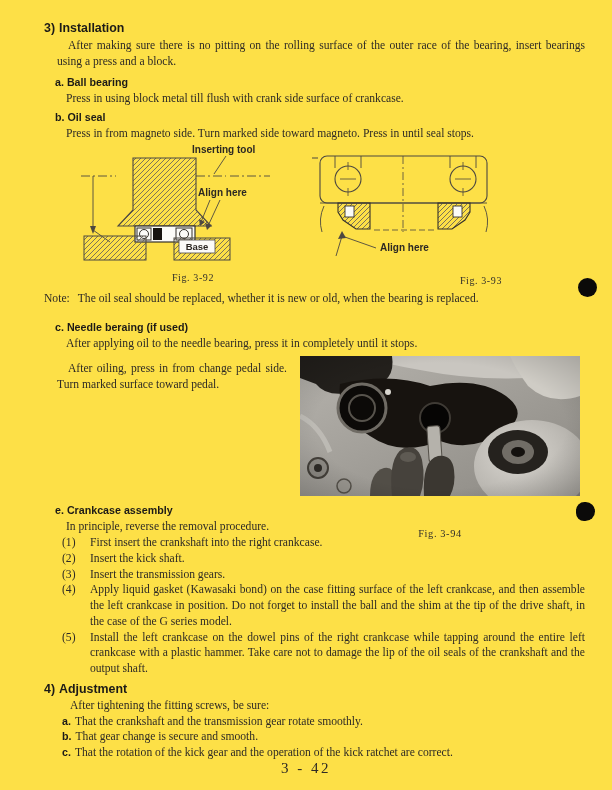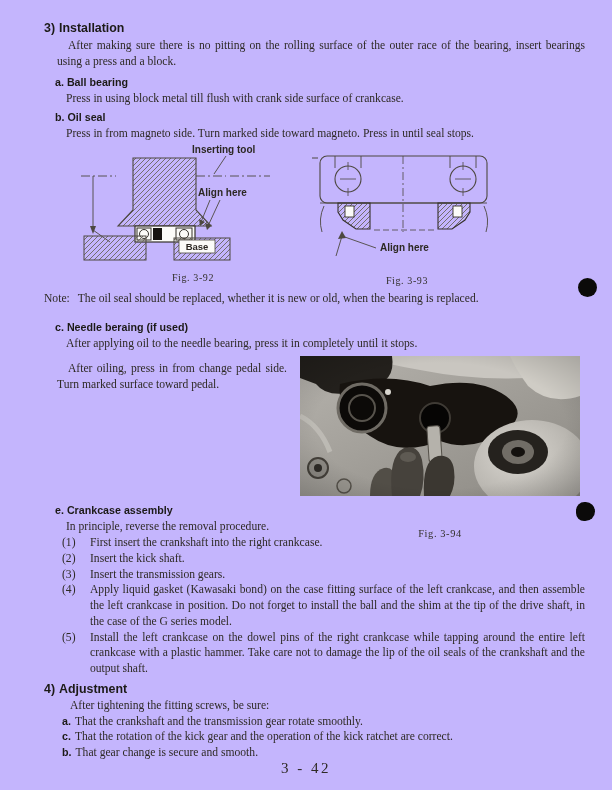--- a/index.html
+++ b/index.html
@@ -1,18 +1,18 @@
 <!DOCTYPE html>
 <html><head>
 <meta charset="utf-8">
 <style>
   html,body{margin:0;padding:0;}
   body{width:612px;height:790px;background:#e8e8e6;}
   .page{
-    position:relative;width:612px;height:790px;background:#c4b5fd;
+    position:relative;width:612px;height:790px;background:#fde047;
     font-family:"Liberation Serif",serif;color:#2e2a25;
     font-size:11.6px;line-height:15.9px;overflow:hidden;
   }
   .content{padding:21px 27px 0 44px;}
   .h-main{font-family:"Liberation Sans",sans-serif;font-weight:bold;font-size:12.4px;line-height:15px;color:#1c1a17;}
   .h-main .num{margin-right:4px;}
   .h-sub{font-family:"Liberation Sans",sans-serif;font-weight:bold;font-size:10.7px;line-height:15px;color:#1c1a17;margin-left:11px;}
   .para{text-align:justify;margin:0;}
   .intro{margin:2px 0 0 13px;text-indent:11px;}
   .sub-text{margin:1px 0 0 22px;}
@@ -117,21 +117,21 @@
 
           <polygon points="26,59 58,59 58,85 44,85 31,76 26,68" fill="url(#hatch)" stroke="#35312b" stroke-width="1.1"></polygon>
           <rect x="33" y="62" width="9" height="11" fill="#fbfbf8" stroke="#35312b" stroke-width="0.9"></rect>
           <polygon points="126,59 158,59 158,68 153,76 140,85 126,85" fill="url(#hatch)" stroke="#35312b" stroke-width="1.1"></polygon>
           <rect x="141" y="62" width="9" height="11" fill="#fbfbf8" stroke="#35312b" stroke-width="0.9"></rect>
 
           <path d="M24,112 L30,92 M64,104 L30,92" stroke="#4d4840" stroke-width="0.9" fill="none"></path>
           <polygon points="30,87 26,95 34,94" fill="#4d4840"></polygon>
           <text x="68" y="107" font-size="10">Align here</text>
         </svg>
-        <div class="figcaption" style="margin-top:6px;">Fig. 3-93</div>
+        <div class="figcaption" style="margin-top:6px;text-align:right;">Fig. 3-93</div>
       </div>
     </div>
 
     <div class="notentry">
       <span class="note-label">Note:</span>
       <span>The oil seal should be replaced, whether it is new or old, when the bearing is replaced.</span>
     </div>
 
     <div class="h-sub c-label">c. Needle beraing (if used)</div>
     <p class="para sub-text">After applying oil to the needle bearing, press it in completely until it stops.</p>
@@ -212,24 +212,24 @@
     </div>
 
     <div class="h-main adj">
       <span class="num">4)</span><span>Adjustment</span>
     </div>
     <p class="para adj-intro">After tightening the fitting screws, be sure:</p>
     <div class="adj-item">
       <span class="lbl">a.</span><span>That the crankshaft and the transmission gear rotate smoothly.</span>
     </div>
     <div class="adj-item">
+      <span class="lbl">b.</span><span>That gear change is secure and smooth.</span>
+    </div>
+    <div class="adj-item">
       <span class="lbl">c.</span><span>That the rotation of the kick gear and the operation of the kick ratchet are correct.</span>
-    </div>
-    <div class="adj-item">
-      <span class="lbl">b.</span><span>That gear change is secure and smooth.</span>
     </div>
 
   </div>
 
   <div class="footer">3 - 42</div>
 
   <div class="dot dot1"></div>
   <div class="dot dot2"></div>
 </div>
 

